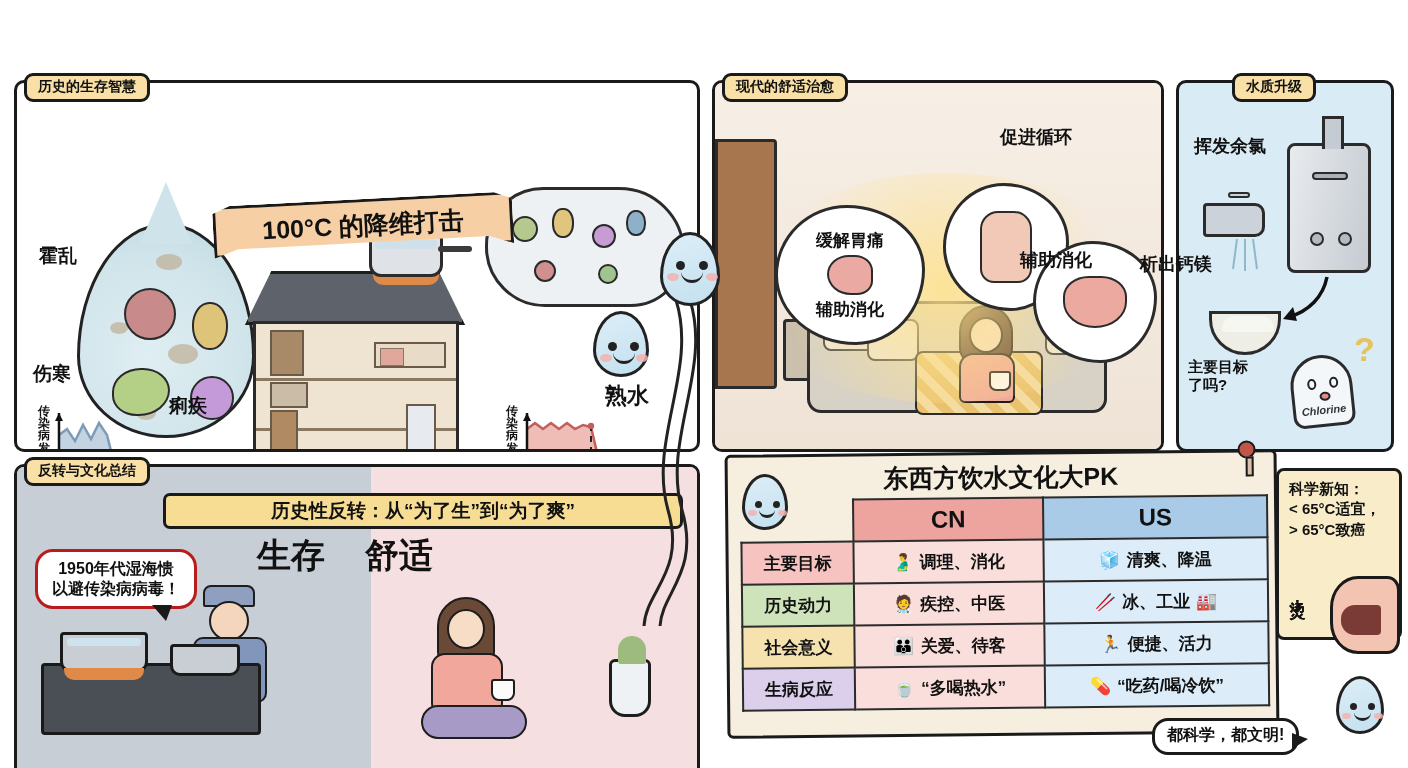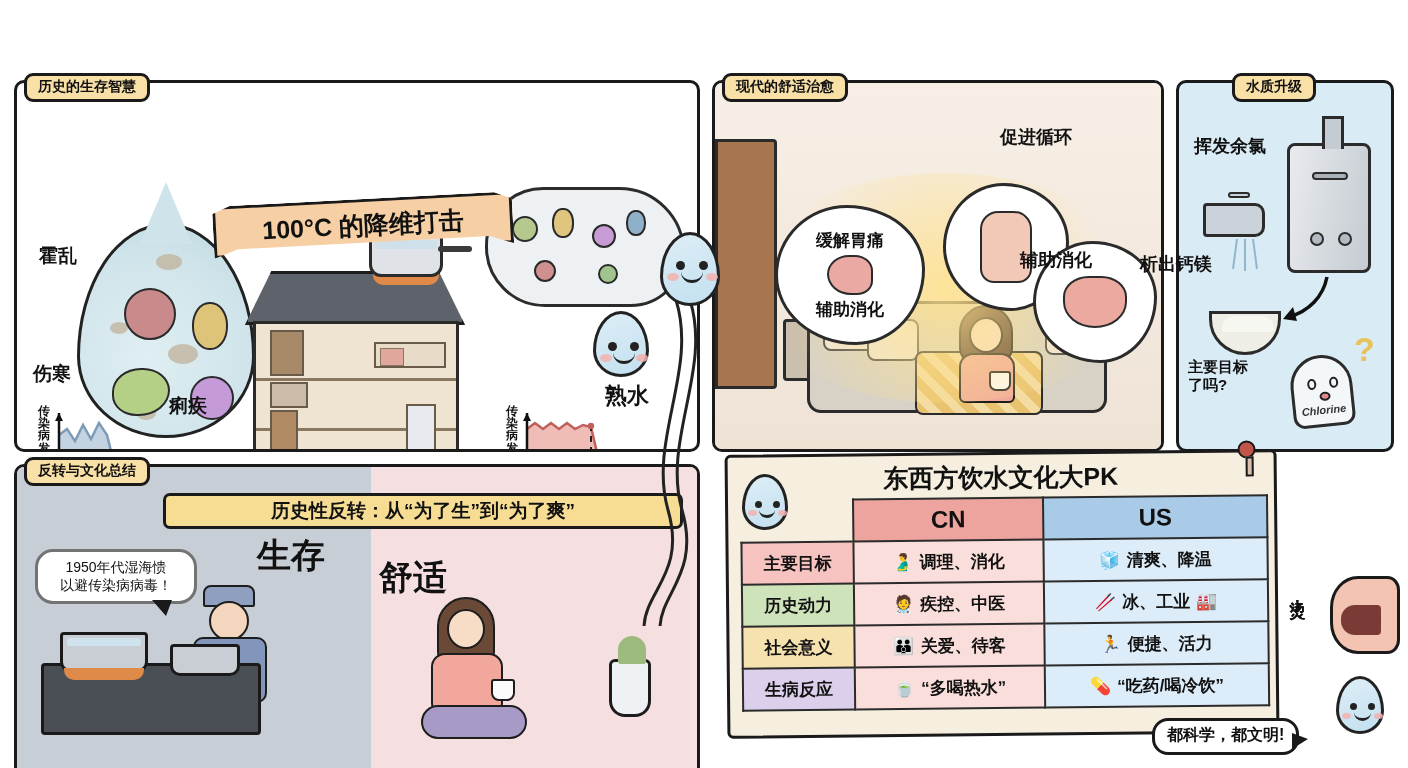--- a/index.html
+++ b/index.html
@@ -280,31 +280,31 @@
   .ribbon-reversal {
     position: absolute; left: 146px; top: 26px; width: 520px; height: 36px;
     background: #f7dd93; border: 3px solid #1a1a1a; border-radius: 7px;
     display: flex; align-items: center; justify-content: center;
     font-size: 19px; font-weight: bold; color: #111; z-index: 30;
   }
   .big-word {
     position: absolute; font-size: 34px; font-weight: bold; color: #111; z-index: 30;
   }
   #word-survive { left: 240px; top: 66px; }
-  #word-comfort { left: 362px; top: 66px; margin-top: 22px; }
+  #word-comfort { left: 348px; top: 66px; }
   #word-vs {
     position: absolute; left: 286px; top: 132px;
     font-size: 58px; font-weight: bold; color: #111;
     -webkit-text-stroke: 5px #fff; paint-order: stroke fill;
     z-index: 31; font-style: italic;
   }
   .speech {
-    position: absolute; background: #fff; border: 3px solid #737373;
+    position: absolute; background: #fff; border: 3px solid #b91c1c;
     border-radius: 18px; padding: 7px 10px;
-    font-size: 14px; font-weight: normal; color: #111; line-height: 1.25;
+    font-size: 16px; font-weight: bold; color: #111; line-height: 1.25;
     z-index: 32; text-align: center;
   }
   #speech-left { left: 18px; top: 82px; width: 162px; }
   #speech-left::after {
     content:""; position:absolute; right: 22px; bottom:-15px;
     width: 0;height:0;border-left:14px solid transparent;border-right:6px solid transparent;border-top:16px solid #1a1a1a;
   }
   #speech-right { left: 496px; top: 78px; width: 170px; }
   #speech-right::after {
     content:""; position:absolute; left: 22px; bottom:-15px;
@@ -716,20 +716,25 @@
   </div>
 
   <div class="drop-mascot" id="drop-table">
     <div class="face-eye" style="left:10px;top:24px;width:7px;height:7px;"></div>
     <div class="face-eye" style="left:28px;top:24px;width:7px;height:7px;"></div>
     <div class="face-smile" style="left:14px;top:32px;width:16px;height:9px;"></div>
     <div class="cheek" style="left:3px;top:33px;width:9px;height:6px;"></div>
     <div class="cheek" style="left:33px;top:33px;width:9px;height:6px;"></div>
   </div>
 
+  <div id="science-note">
+    <div>科学新知：</div>
+    <div>&lt; 65°C适宜，</div>
+    <div>&gt; 65°C致癌</div>
+  </div>
   <div class="mouth-art"></div>
   <div id="science-hot">烫烫！</div>
 
   <svg id="drop-link-tail">
     <path d="M38 0 C 60 70, 10 140, 30 210 C 48 272, 8 290, 6 326" stroke="#222" stroke-width="3" fill="#cfe7f5" style="fill:none"></path>
     <path d="M52 0 C 74 70, 24 140, 44 210 C 62 272, 24 292, 22 326" stroke="#222" stroke-width="3" fill="none"></path>
   </svg>
   <div class="drop-mascot" id="drop-link">
     <div class="face-eye" style="left:13px;top:26px;"></div>
     <div class="face-eye" style="left:36px;top:26px;"></div>

